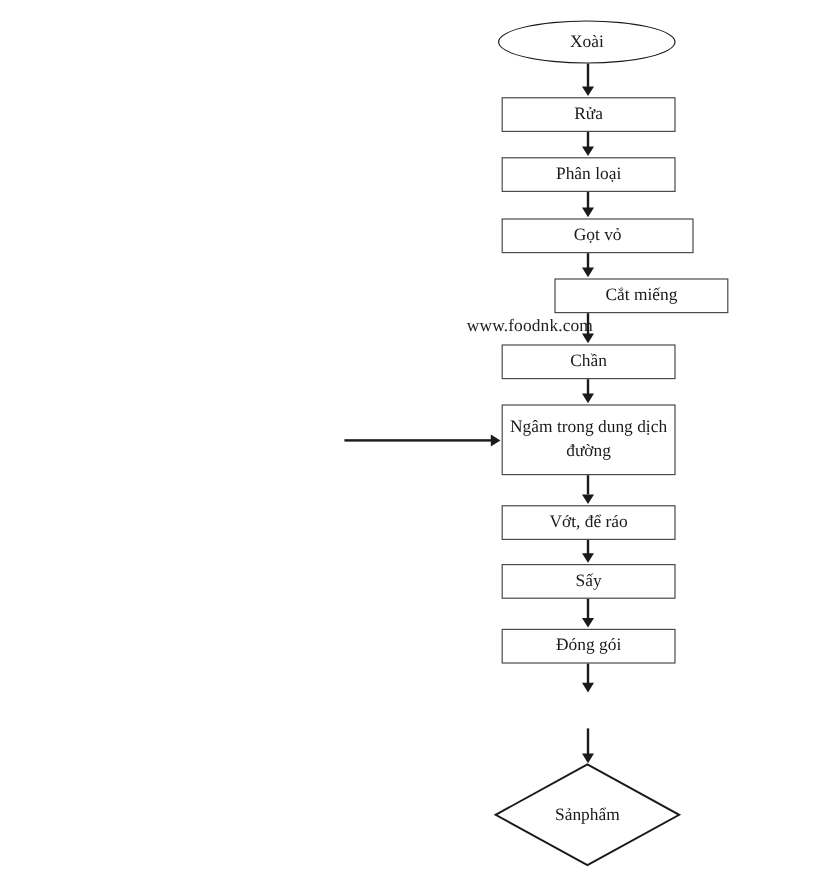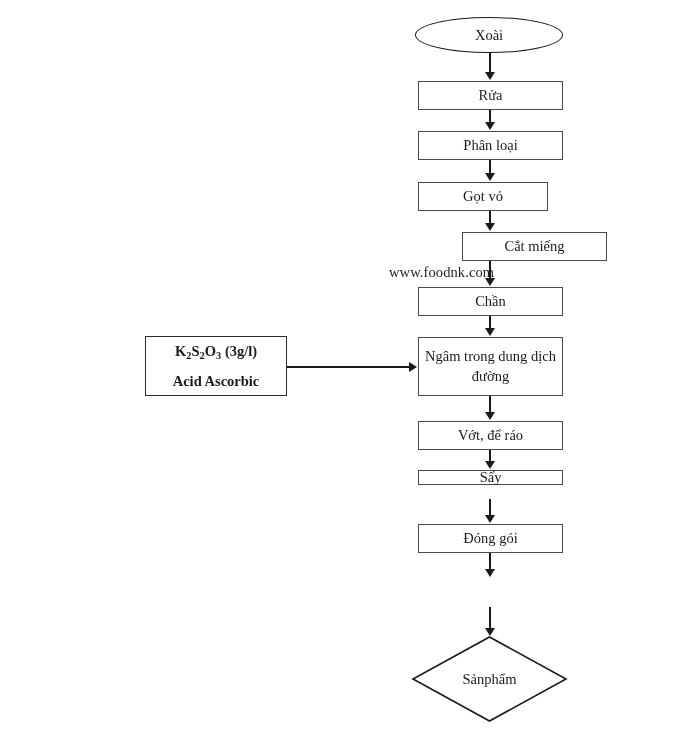--- a/index.html
+++ b/index.html
@@ -124,21 +124,21 @@
   <div class="conn vline" style="left:489.2px; top:110px; height:13px;"></div>
   <div class="arrow-down" style="left:485px; top:122px;"></div>
 
   <div class="node box" style="left:418px; top:131px; width:145px; height:29px;">
     <span>Phân loại</span>
   </div>
 
   <div class="conn vline" style="left:489.2px; top:160px; height:14px;"></div>
   <div class="arrow-down" style="left:485px; top:173px;"></div>
 
-  <div class="node box" style="left:418px; top:182px; width:130px; height:29px;">
+  <div class="node box" style="left:418px; top:182px; width:160px; height:29px;">
     <span>Gọt vỏ</span>
   </div>
 
   <div class="conn vline" style="left:489.2px; top:211px; height:14px;"></div>
   <div class="arrow-down" style="left:485px; top:223px;"></div>
 
   <div class="node box" style="left:418px; top:232px; width:145px; height:29px;margin-left:44px;">
     <span>Cắt miếng</span>
   </div>
 
@@ -151,39 +151,35 @@
     <span>Chần</span>
   </div>
 
   <div class="conn vline" style="left:489.2px; top:316px; height:13px;"></div>
   <div class="arrow-down" style="left:485px; top:328px;"></div>
 
   <div class="node box tall" style="left:418px; top:337px; width:145px; height:59px;">
     <span>Ngâm trong dung dịch đường</span>
   </div>
 
-  <div class="node sidebox" style="left:145px; top:336px; width:142px; height:60px;">
-    <span class="line"><span>K</span><sub>2</sub><span>S</span><sub>2</sub><span>O</span><sub>3</sub><span> (3g/l)</span></span>
-    <span class="line">Acid Ascorbic</span>
-  </div>
 
   <div class="conn hline" style="left:287px; top:366px; width:123px;"></div>
   <div class="arrow-right" style="left:409px; top:362px;"></div>
 
   <div class="conn vline" style="left:489.2px; top:396px; height:16px;"></div>
   <div class="arrow-down" style="left:485px; top:412px;"></div>
 
   <div class="node box" style="left:418px; top:421px; width:145px; height:29px;">
     <span>Vớt, để ráo</span>
   </div>
 
   <div class="conn vline" style="left:489.2px; top:450px; height:13px;"></div>
   <div class="arrow-down" style="left:485px; top:461px;"></div>
 
-  <div class="node box" style="left:418px; top:470px; width:145px; height:15px;">
+  <div class="node box" style="left:418px; top:470px; width:145px; height:29px;">
     <span>Sấy</span>
   </div>
 
   <div class="conn vline" style="left:489.2px; top:499px; height:18px;"></div>
   <div class="arrow-down" style="left:485px; top:515px;"></div>
 
   <div class="node box" style="left:418px; top:524px; width:145px; height:29px;">
     <span>Đóng gói</span>
   </div>
 

